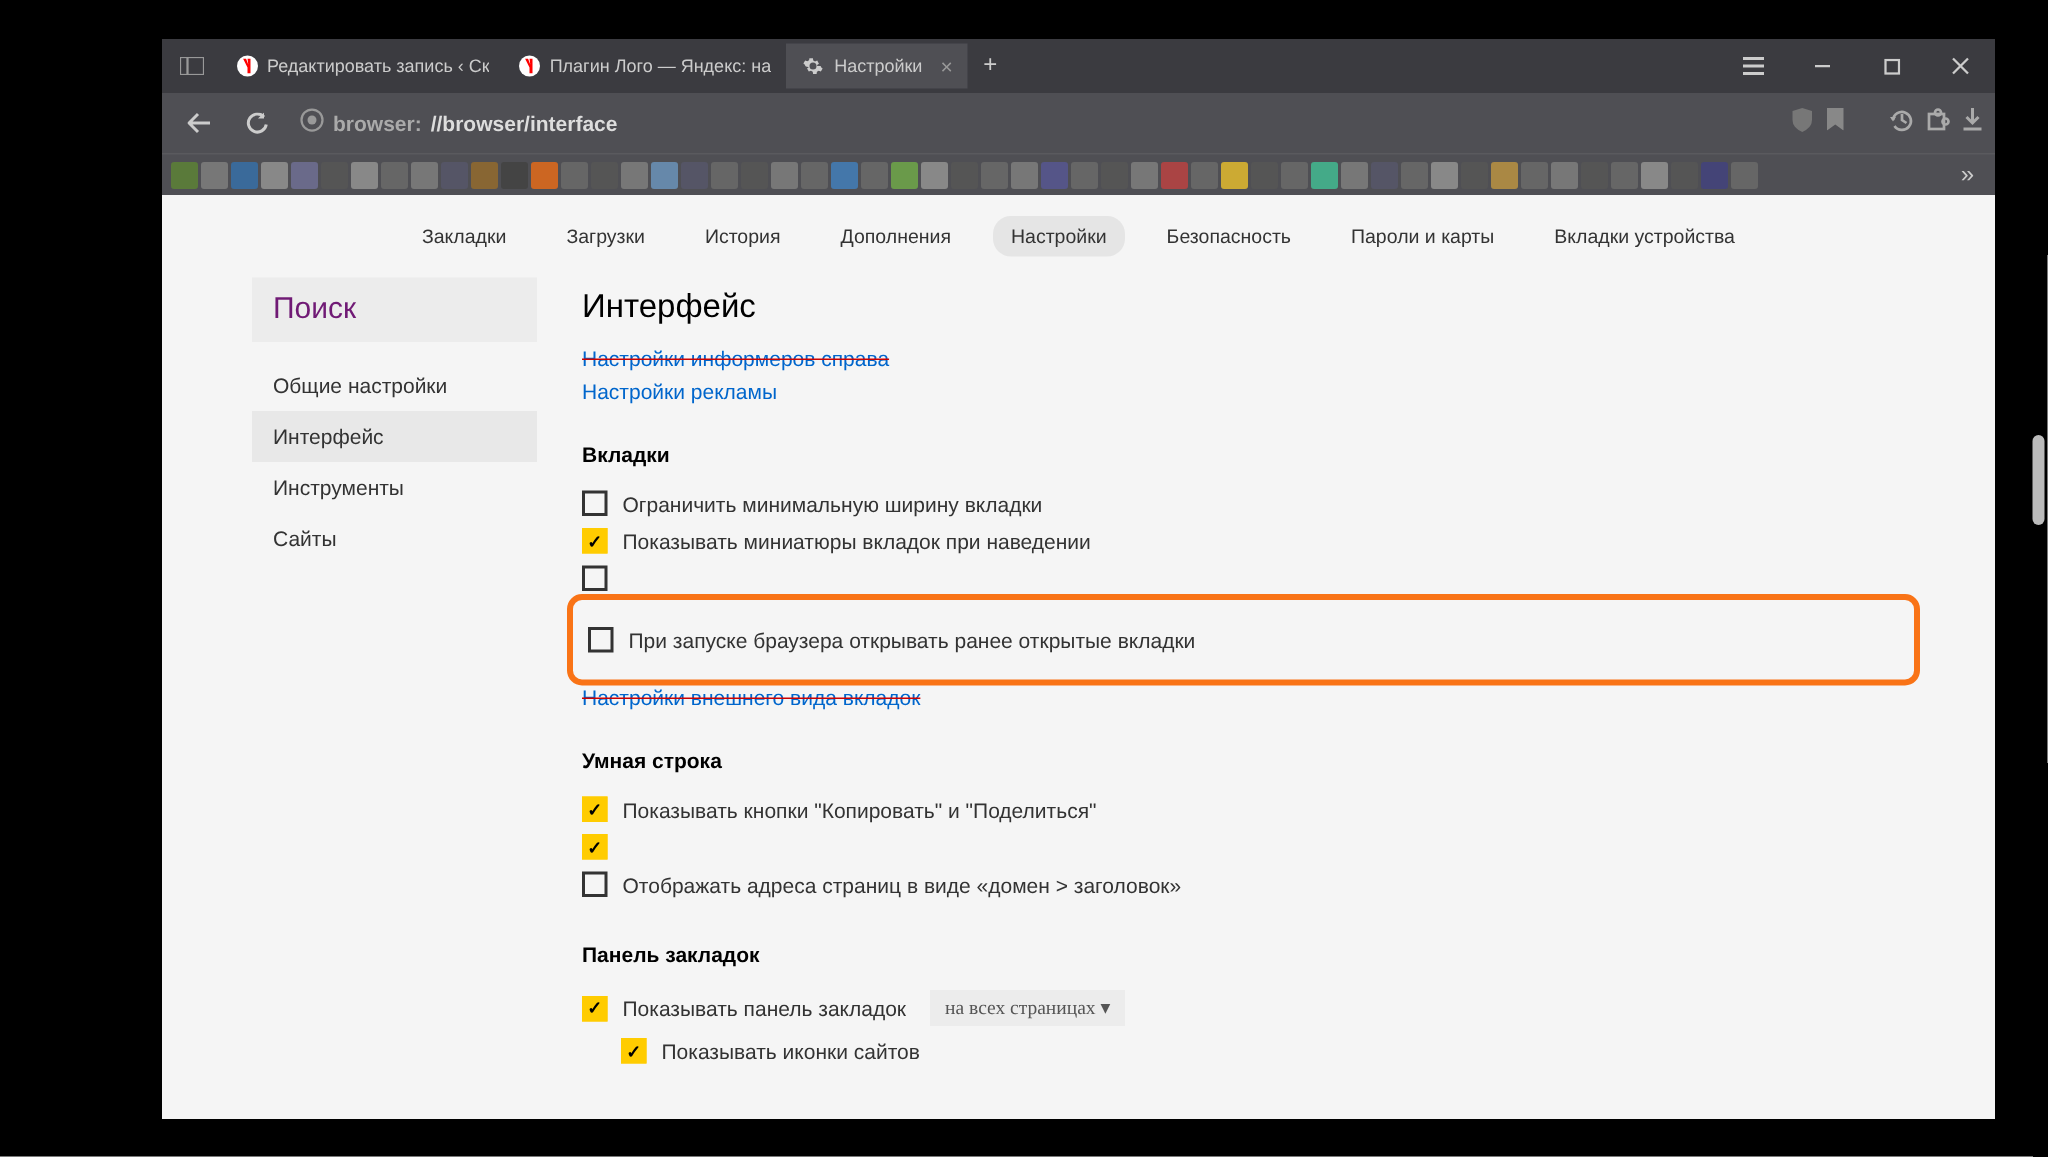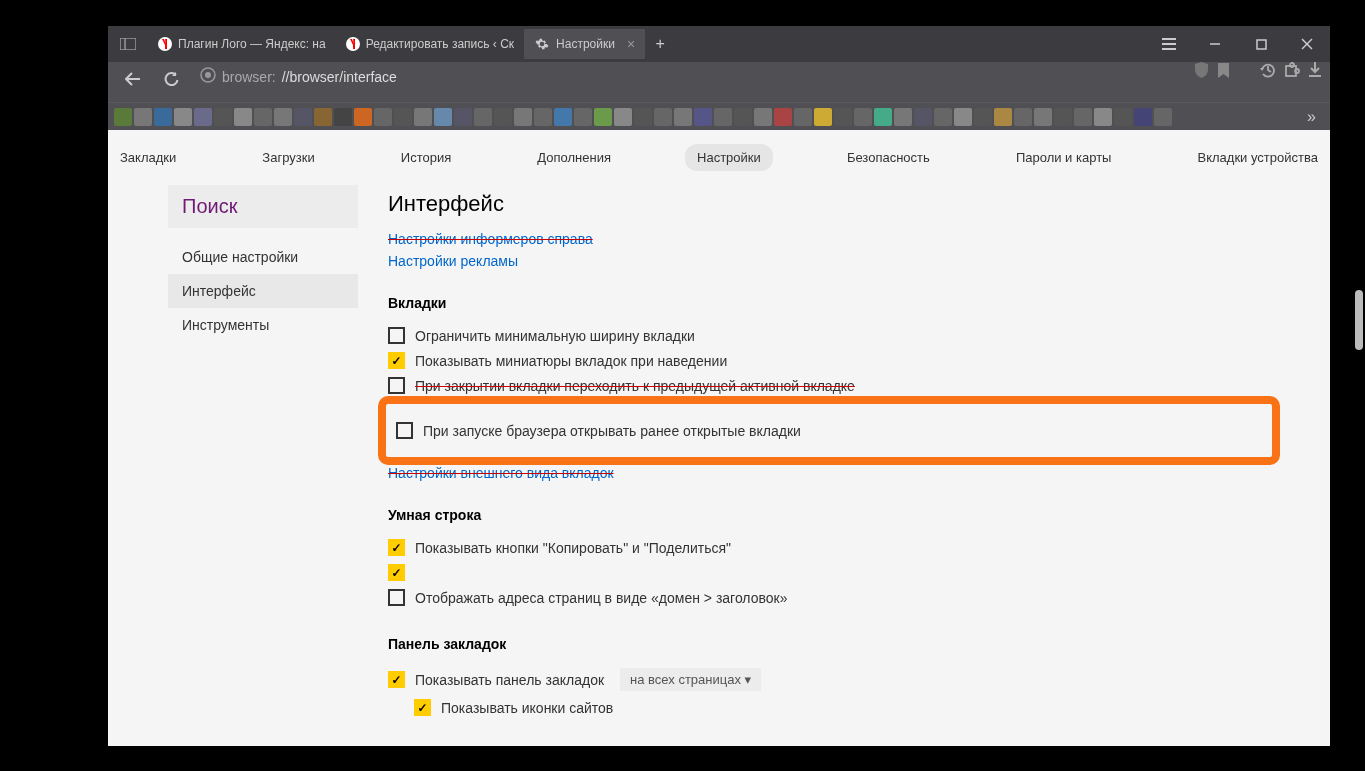--- a/index.html
+++ b/index.html
@@ -11,54 +11,54 @@
 .sidebar-toggle { width: 40px; height: 36px; display: flex; align-items: center; justify-content: center; color: #999; }
 .tab { height: 30px; display: flex; align-items: center; padding: 0 10px; color: #ccc; font-size: 12px; max-width: 195px; gap: 6px; }
 .tab.active { background: #4f4f54; }
 .tab-favicon { width: 16px; height: 16px; display: flex; align-items: center; justify-content: center; flex-shrink: 0; }
 .tab-title { white-space: nowrap; overflow: hidden; text-overflow: ellipsis; }
 .tab-close { color: #999; margin-left: 6px; font-size: 14px; }
 .new-tab { width: 30px; display: flex; align-items: center; justify-content: center; color: #ccc; font-size: 16px; }
 .window-controls { margin-left: auto; display: flex; }
 .window-btn { width: 46px; height: 36px; display: flex; align-items: center; justify-content: center; color: #ccc; }
 
-.addressbar { height: 40px; background: #4f4f54; display: flex; align-items: flex-start; padding: 0 8px; gap: 4px; }
+.addressbar { height: 40px; background: #4f4f54; display: flex; align-items: center; padding: 0 8px; gap: 4px; font-weight: bold; }
 .nav-btn { width: 34px; height: 34px; display: flex; align-items: center; justify-content: center; color: #ccc; }
 .url-container { flex: 1; height: 30px; display: flex; align-items: center; padding: 0 8px; gap: 6px; }
 .url-text { color: #aaa; font-size: 14px; }
 .url-path { color: #ddd; }
 .addr-icons { display: flex; gap: 8px; align-items: center; }
 
 .bookmarkbar { height: 28px; background: #4f4f54; display: flex; align-items: center; padding: 0 6px; gap: 2px; border-top: 1px solid #5a5a5e; position: relative; }
 .bm-item { width: 18px; height: 18px; background: #666; border-radius: 2px; flex-shrink: 0; }
 .bm-more { margin-left: auto; color: #ccc; padding: 0 8px; }
 
 .content { background: #f5f5f5; height: calc(100% - 104px); overflow: hidden; position: relative; }
-.tabs-nav { height: 55px; display: flex; align-items: center; justify-content: space-between; gap: 16px; }
+.tabs-nav { height: 55px; display: flex; align-items: center; justify-content: center; gap: 16px; }
 .tabnav-item { padding: 6px 12px; font-size: 13px; color: #333; border-radius: 12px; cursor: pointer; }
 .tabnav-item.selected { background: #e5e5e5; }
 
 .settings-body { display: flex; padding: 0 60px; gap: 30px; }
 .sidebar { width: 190px; flex-shrink: 0; }
 .search-box { background: #ececec; padding: 10px 14px; font-size: 20px; color: #701a75; margin-bottom: 12px; }
 .side-item { padding: 9px 14px; font-size: 14px; color: #333; cursor: pointer; }
 .side-item.active { background: #e8e8e8; }
 
 .main { flex: 1; padding-top: 6px; }
 .main h1 { font-size: 22px; font-weight: normal; margin-bottom: 14px; }
 .link { color: #0066cc; font-size: 14px; display: block; margin-bottom: 6px; cursor: pointer; }
 .link.strike { text-decoration: line-through; text-decoration-color: #cc0000; }
 .section-title { font-size: 14px; font-weight: bold; margin-top: 26px; margin-bottom: 12px; color: #000; }
 .check-row { display: flex; align-items: center; gap: 10px; padding: 4px 0; font-size: 14px; color: #333; }
 .check-row.indent { margin-left: 26px; }
 .checkbox { width: 17px; height: 17px; border: 2px solid #333; flex-shrink: 0; display: flex; align-items: center; justify-content: center; font-size: 12px; font-weight: bold; }
 .checkbox.checked { background: #ffcc00; border-color: #ffcc00; color: #000; }
-.highlight-box { border: 8px solid #f97316; border-radius: 10px; padding: 14px 10px; margin: -2px -10px; }
+.highlight-box { border: 4px solid #f97316; border-radius: 10px; padding: 14px 10px; margin: -2px -10px; }
 .strike-row { text-decoration: line-through; text-decoration-color: #cc0000; }
-.dropdown { background: #ececec; padding: 4px 10px; font-size: 13px; color: #555; margin-left: 6px; cursor: pointer; }
+.dropdown { background: #ececec; padding: 4px 10px; font-size: 13px; color: #555; margin-left: 6px; cursor: pointer; font-family: Liberation Serif, serif; }
 
 .scrollind { position: absolute; right: 2px; top: 290px; width: 8px; height: 60px; background: #bbb; border-radius: 4px; }
 .yandex-favicon { width:14px; height:14px; border-radius:50%; background:#fff; display:flex; align-items:center; justify-content:center; }
 </style>
 </head>
 <body>
 
 <div class="browser-window">
 
   <div class="titlebar">
@@ -67,29 +67,29 @@
           <rect x="0" y="0" width="16" height="12" fill="none" stroke="#999" stroke-width="1.5"></rect>
           <line x1="5" y1="0" x2="5" y2="12" stroke="#999" stroke-width="1.5"></line>
         </svg>
     </div>
     <div class="tab">
       <span class="tab-favicon yandex-favicon">
           <svg width="8" height="10" viewBox="0 0 8 10">
             <path d="M4 0 L6 0 L6 10 L4 10 L4 6 L1 0 L3 0 L4.5 4 Z" fill="#f00"></path>
           </svg>
         </span>
-      <span class="tab-title">Плагин Лого — Яндекс: на</span>
+      <span class="tab-title">Редактировать запись ‹ Ск</span>
     </div>
     <div class="tab">
       <span class="tab-favicon yandex-favicon">
           <svg width="8" height="10" viewBox="0 0 8 10">
             <path d="M4 0 L6 0 L6 10 L4 10 L4 6 L1 0 L3 0 L4.5 4 Z" fill="#f00"></path>
           </svg>
         </span>
-      <span class="tab-title">Редактировать запись ‹ Ск</span>
+      <span class="tab-title">Плагин Лого — Яндекс: на</span>
     </div>
     <div class="tab active">
       <span class="tab-favicon">
           <svg width="14" height="14" viewBox="0 0 24 24">
             <path fill="#ccc" d="M12 8a4 4 0 100 8 4 4 0 000-8zm9 4a7 7 0 01-.1 1.2l2.1 1.6-2 3.5-2.5-1a7 7 0 01-2 1.2l-.4 2.6h-4l-.4-2.6a7 7 0 01-2-1.2l-2.5 1-2-3.5 2.1-1.6A7 7 0 013 12a7 7 0 01.1-1.2L1 9.2l2-3.5 2.5 1a7 7 0 012-1.2L7.9 3h4l.4 2.6a7 7 0 012 1.2l2.5-1 2 3.5-2.1 1.6c.1.4.1.8.1 1.2z"></path>
           </svg>
         </span>
       <span class="tab-title">Настройки</span>
       <span class="tab-close">×</span>
     </div>
@@ -233,39 +233,39 @@
       <div class="tabnav-item">Пароли и карты</div>
       <div class="tabnav-item">Вкладки устройства</div>
     </div>
 
     <div class="settings-body">
       <div class="sidebar">
         <div class="search-box">Поиск</div>
         <div class="side-item">Общие настройки</div>
         <div class="side-item active">Интерфейс</div>
         <div class="side-item">Инструменты</div>
+        <div class="side-item">Сайты</div>
       </div>
 
       <div class="main">
         <h1>Интерфейс</h1>
         <span class="link strike">Настройки информеров справа</span>
         <span class="link">Настройки рекламы</span>
 
         <div class="section-title">Вкладки</div>
         <div class="check-row">
             <span class="checkbox"></span>
             <span>Ограничить минимальную ширину вкладки</span>
           </div>
         <div class="check-row">
             <span class="checkbox checked">✓</span>
             <span>Показывать миниатюры вкладок при наведении</span>
           </div>
         <div class="check-row strike-row">
             <span class="checkbox"></span>
-            <span>При закрытии вкладки переходить к предыдущей активной вкладке</span>
           </div>
         <div class="highlight-box">
           <div class="check-row">
               <span class="checkbox"></span>
               <span>При запуске браузера открывать ранее открытые вкладки</span>
             </div>
         </div>
         <span class="link strike" style="margin-top:2px">Настройки внешнего вида вкладок</span>
 
         <div class="section-title">Умная строка</div>

